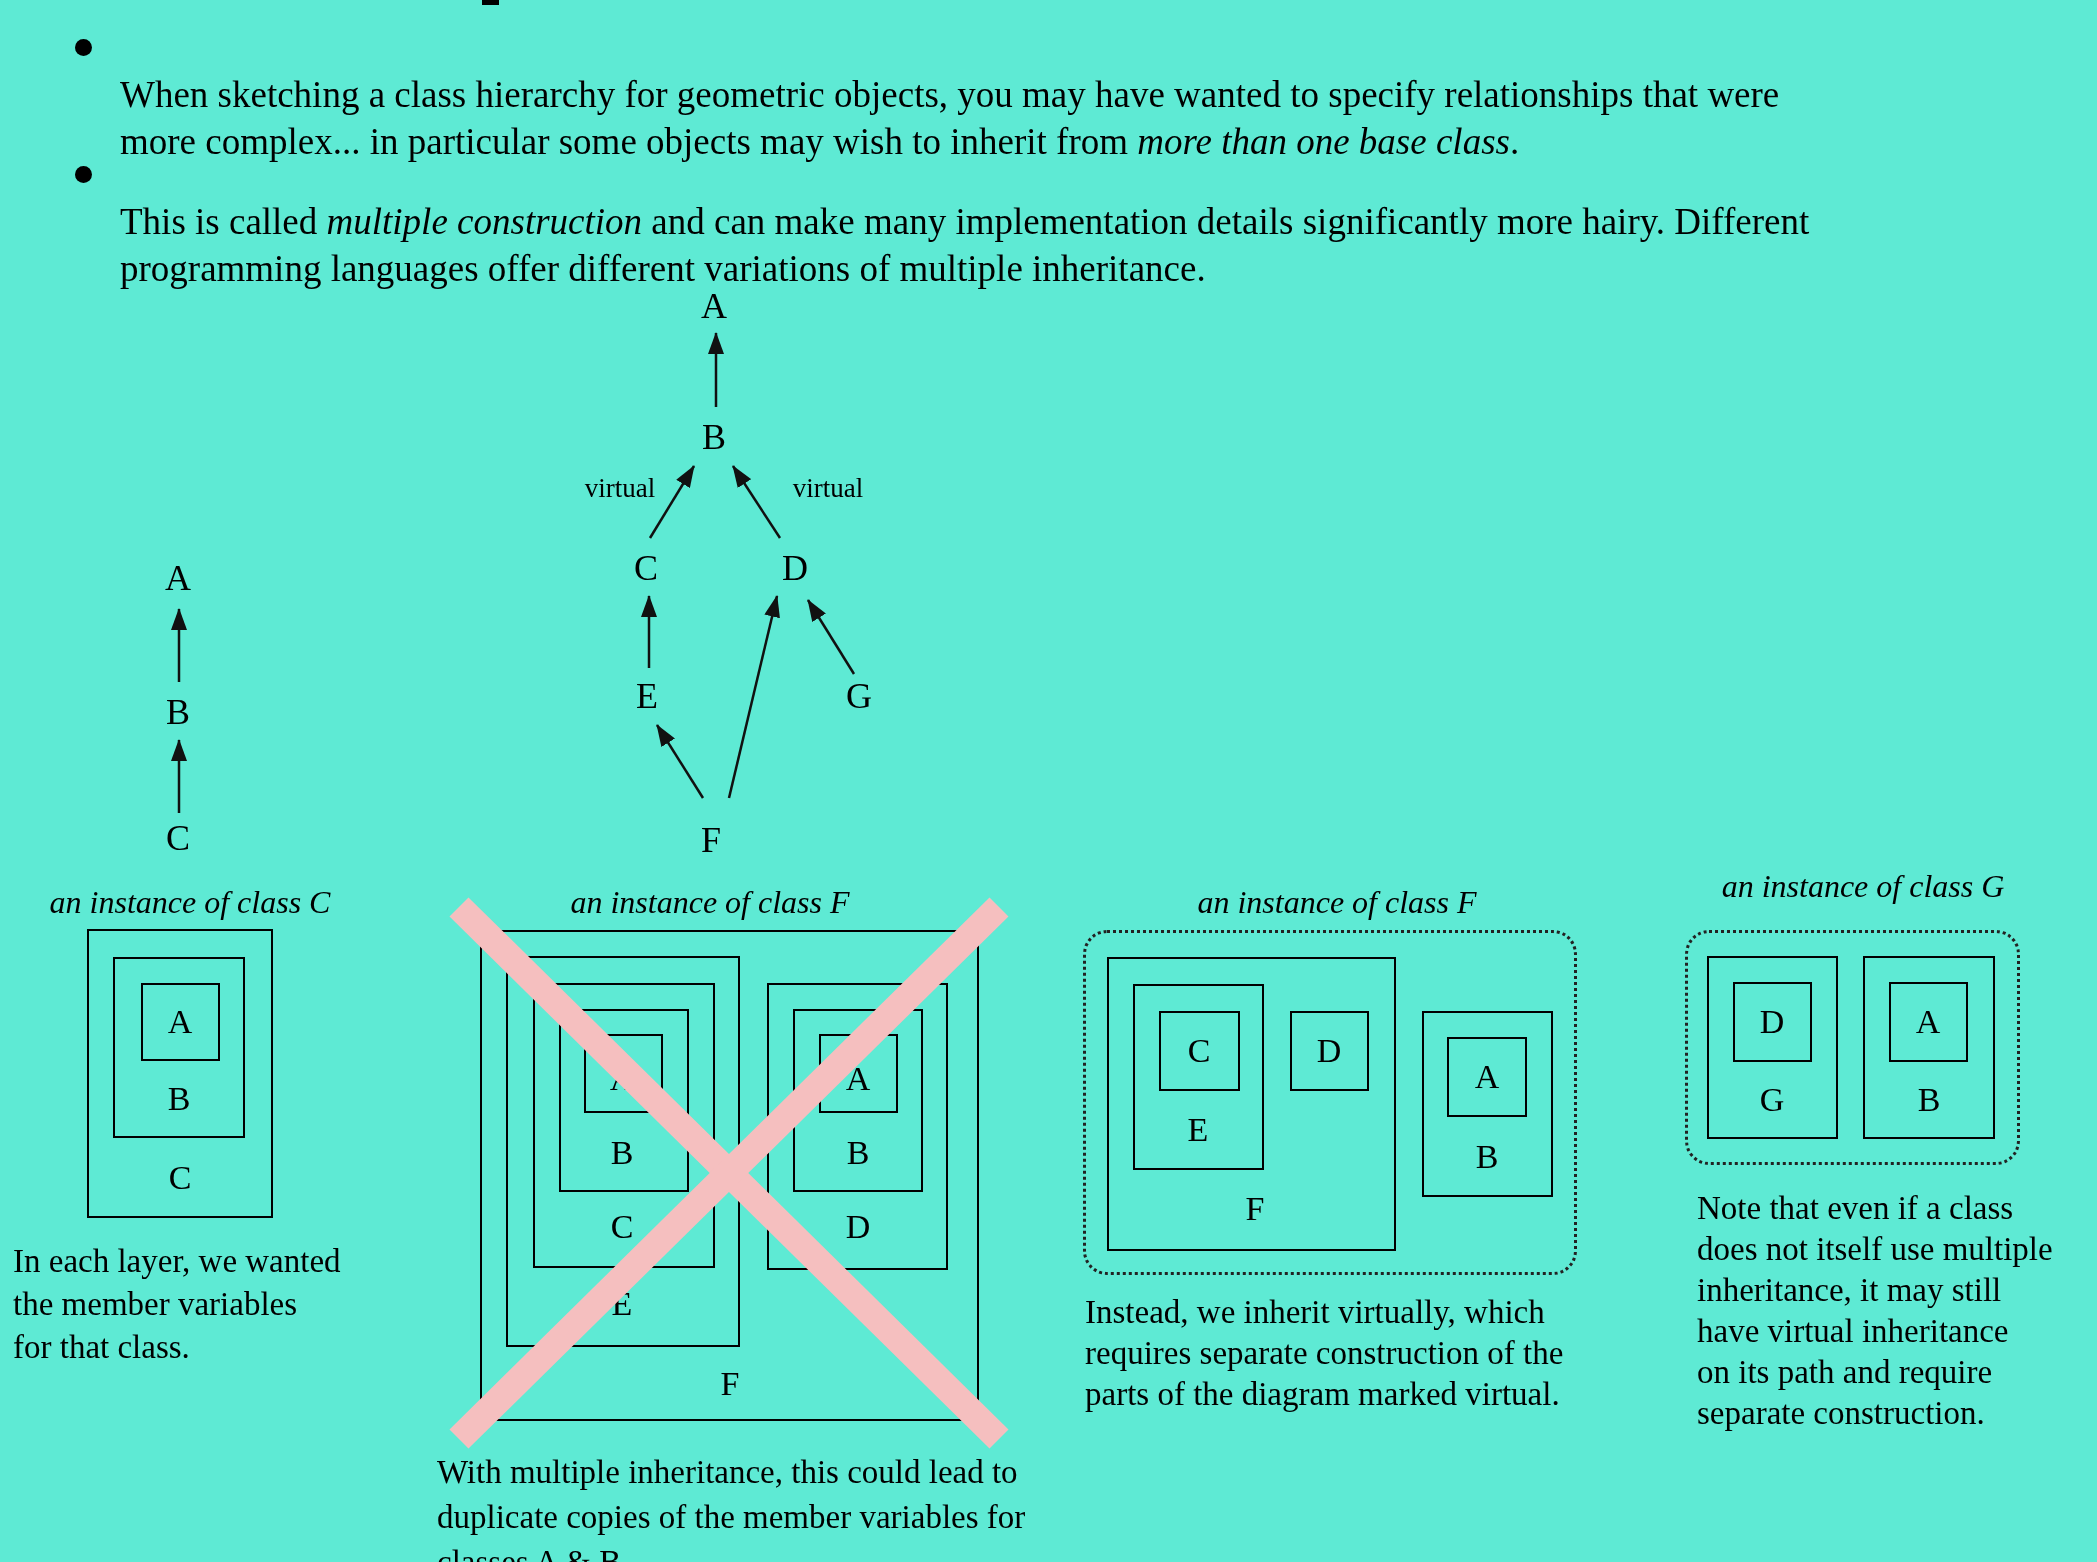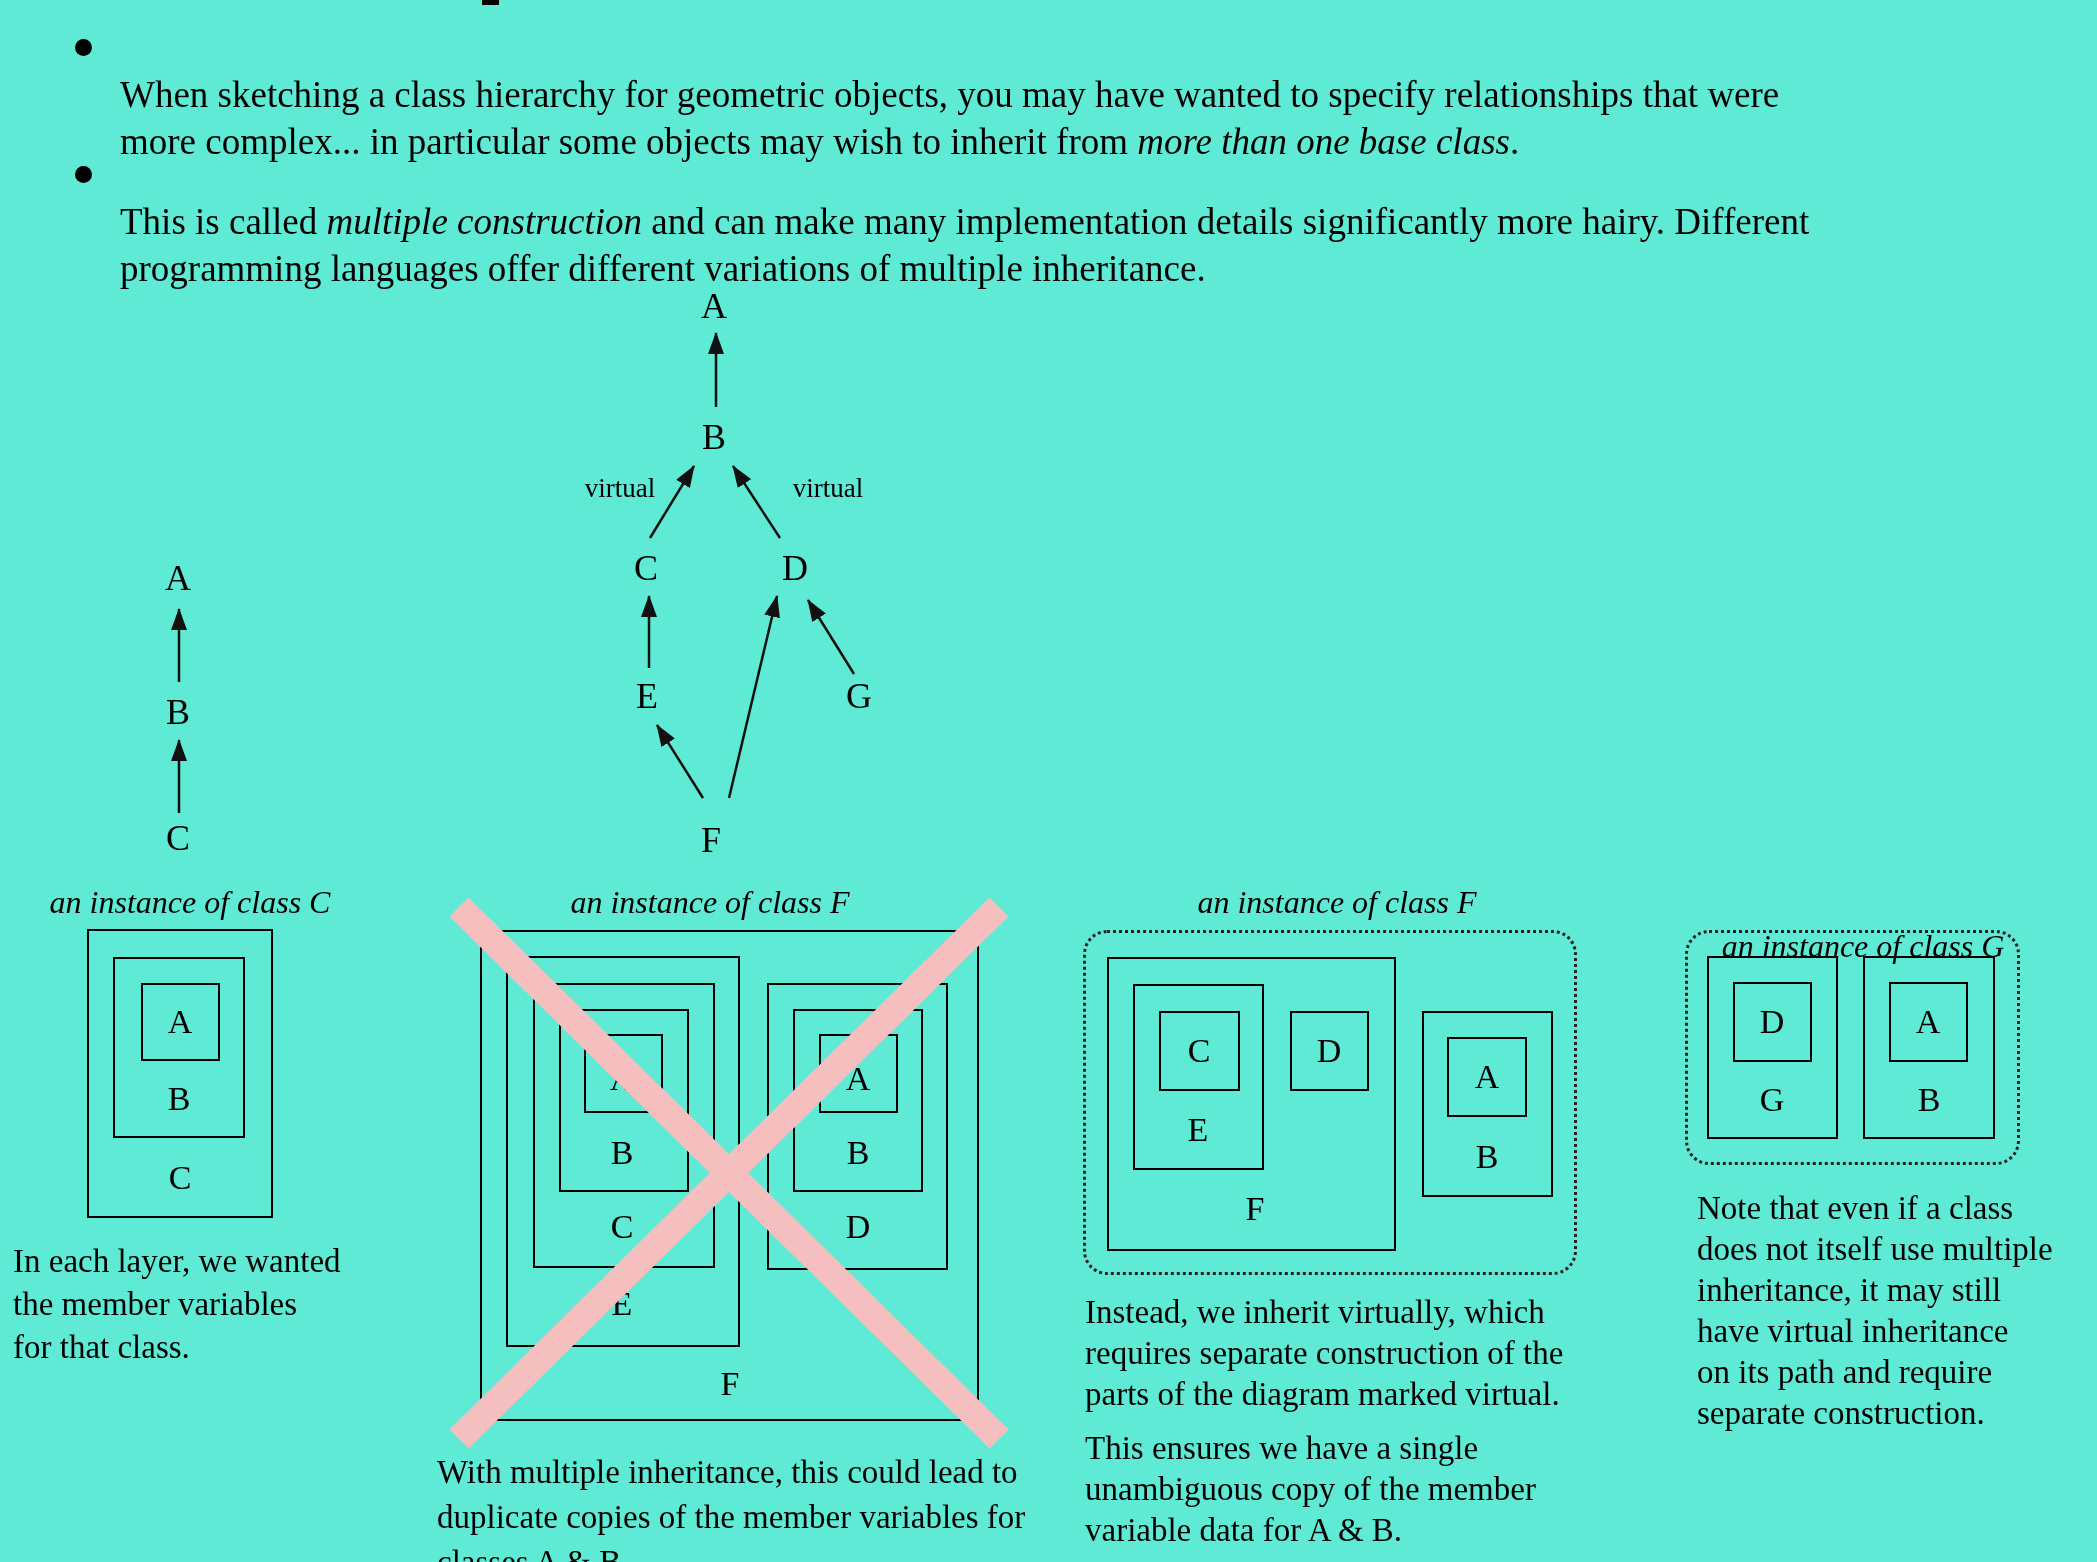--- a/index.html
+++ b/index.html
@@ -116,28 +116,25 @@
     <span class="box-label" style="left:1199px; top:1051px">C</span>
     <span class="box-label" style="left:1329px; top:1051px">D</span>
     <span class="box-label" style="left:1198px; top:1130px">E</span>
     <span class="box-label" style="left:1255px; top:1209px">F</span>
     <span class="box-label" style="left:1487px; top:1077px">A</span>
     <span class="box-label" style="left:1487px; top:1157px">B</span>
     <div class="caption tight" style="left:1085px; top:1292px; width:520px">
       <p>Instead, we inherit virtually, which
 requires separate construction of the
 parts of the diagram marked virtual.</p>
-      <p>This ensures we have a single
-unambiguous copy of the member
-variable data for A &amp; B.</p>
     </div>
   </div>
 
   <div class="boxes-layer">
-    <span class="inst-title" style="left:1863px; top:928px">an instance of class G</span>
+    <span class="inst-title" style="left:1863px; top:868px">an instance of class G</span>
     <div class="dotted-box" style="left:1685px; top:930px; width:335px; height:235px"></div>
     <div class="box" style="left:1707px; top:956px; width:131px; height:183px"></div>
     <div class="box" style="left:1733px; top:982px; width:79px; height:80px"></div>
     <div class="box" style="left:1863px; top:956px; width:132px; height:183px"></div>
     <div class="box" style="left:1889px; top:982px; width:79px; height:80px"></div>
     <span class="box-label" style="left:1772px; top:1022px">D</span>
     <span class="box-label" style="left:1772px; top:1100px">G</span>
     <span class="box-label" style="left:1928px; top:1022px">A</span>
     <span class="box-label" style="left:1929px; top:1100px">B</span>
     <div class="caption tight" style="left:1697px; top:1188px; width:410px">

